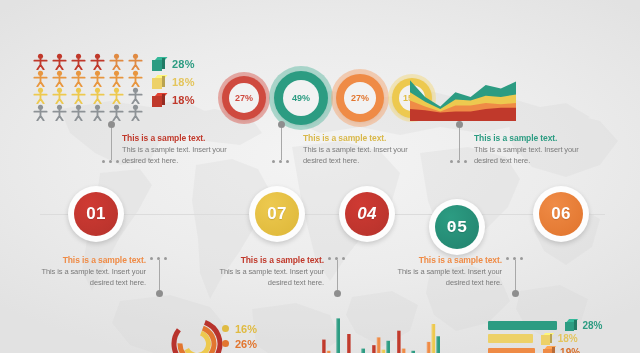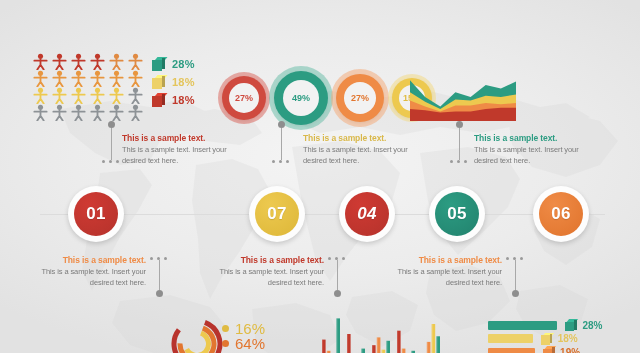--- a/index.html
+++ b/index.html
@@ -71,21 +71,21 @@
   .title-wrap { left:30px; top:278px; }
   .title-main { font-size:21px; font-weight:bold; letter-spacing:1.4px; }
   .title-sub  { font-size:13px; letter-spacing:1.6px; color:#8c8c8c; margin-top:2px; }
 
   
   .bdonut { left:168px; top:272px; width:58px; height:58px; }
   .bdonut svg { width:100%; height:100%; display:block; }
   .bdonut-leg { left:222px; top:278px; }
   .bl-row { display:flex; align-items:center; height:15px; }
   .bl-dot { width:7px; height:7px; border-radius:50%; margin-right:6px; }
-  .bl-pct { font-size:15px; font-weight:normal; }
+  .bl-pct { font-size:11px; font-weight:bold; }
 
   
   .vbars { left:320px; top:272px; width:125px; height:56px; }
   .vbars svg { width:100%; height:100%; display:block; }
 
   
   .hbars { left:488px; top:276px; width:145px; height:52px; }
   .hbar-row { display:flex; align-items:center; height:12px; margin-bottom:1.5px; }
   .hbar { height:9px; border-radius:1px; }
   .hb-cube { width:11px; height:12px; position:relative; margin:0 6px 0 8px; }
@@ -324,21 +324,21 @@
   <div class="abs" id="timeline-layer" style="left:0;top:0;width:640px;height:353px;pointer-events:none;">
       <div class="tl-circle" style="left: 68px; top: 143px; pointer-events: auto;">
         <div class="tl-inner" style="background: radial-gradient(circle at 35% 28%, rgb(207, 58, 51) 0%, rgb(184, 51, 44) 88%);">01</div>
       </div>
       <div class="tl-circle" style="left: 249px; top: 143px; pointer-events: auto;">
         <div class="tl-inner" style="background: radial-gradient(circle at 35% 28%, rgb(237, 201, 79) 0%, rgb(223, 185, 59) 88%);">07</div>
       </div>
       <div class="tl-circle" style="left: 339px; top: 143px; pointer-events: auto; font-style: italic;">
         <div class="tl-inner" style="background: radial-gradient(circle at 35% 28%, rgb(207, 58, 51) 0%, rgb(184, 51, 44) 88%);">04</div>
       </div>
-      <div class="tl-circle" style="left: 429px; top: 143px; pointer-events: auto;">
+      <div class="tl-circle" style="left: 429px; top: 156px; pointer-events: auto; font-family: Liberation Mono, monospace;">
         <div class="tl-inner" style="background: radial-gradient(circle at 35% 28%, rgb(44, 156, 130) 0%, rgb(35, 133, 112) 88%);">05</div>
       </div>
       <div class="tl-circle" style="left: 533px; top: 143px; pointer-events: auto;">
         <div class="tl-inner" style="background: radial-gradient(circle at 35% 28%, rgb(239, 139, 70) 0%, rgb(226, 118, 47) 88%);">06</div>
       </div>
     </div>
 
   <div class="abs" style="left:152px;top:214px;">
     <div class="tri-dots" style="margin-left:-2px;">
         <i></i>
@@ -388,21 +388,21 @@
         <path d="M36.89,7.39 A23,23 0 1 1 10.89,14.82" stroke="#b8332c" stroke-width="5" fill="none" stroke-linecap="butt"></path>
       </svg>
   </div>
   <div class="abs bdonut-leg">
       <div class="bl-row">
         <span class="bl-dot" style="background:#e0bb42"></span>
         <span class="bl-pct" style="color:#e0bb42">16%</span>
       </div>
       <div class="bl-row">
         <span class="bl-dot" style="background:#e2762f"></span>
-        <span class="bl-pct" style="color:#e2762f">64%</span>
+        <span class="bl-pct" style="color:#e2762f">26%</span>
       </div>
       <div class="bl-row">
         <span class="bl-dot" style="background:#b8332c"></span>
         <span class="bl-pct" style="color:#b8332c">11%</span>
       </div>
     </div>
 
   <div class="abs vbars">
     <svg id="vbars-svg" viewBox="0 0 125 56" preserveAspectRatio="none">
         <rect x="2.0" y="24.6" width="3.6" height="31.4" fill="#c0392b"></rect>

